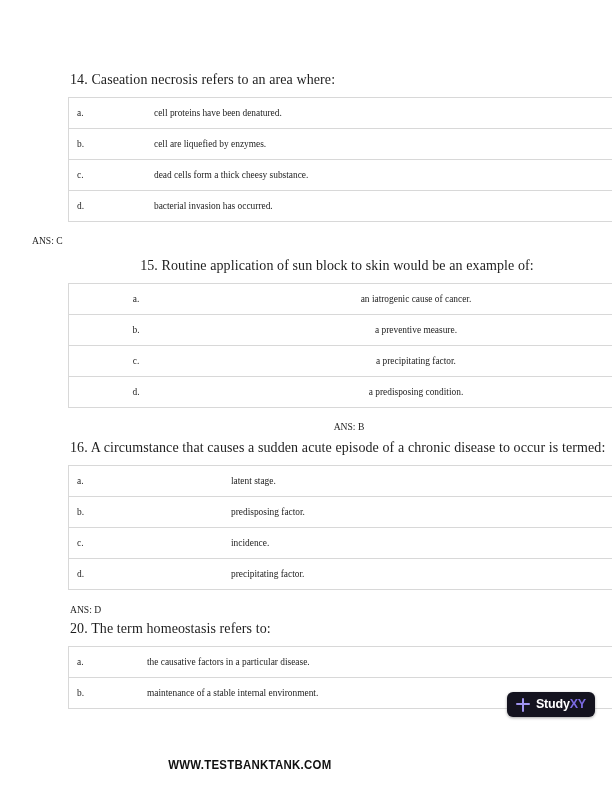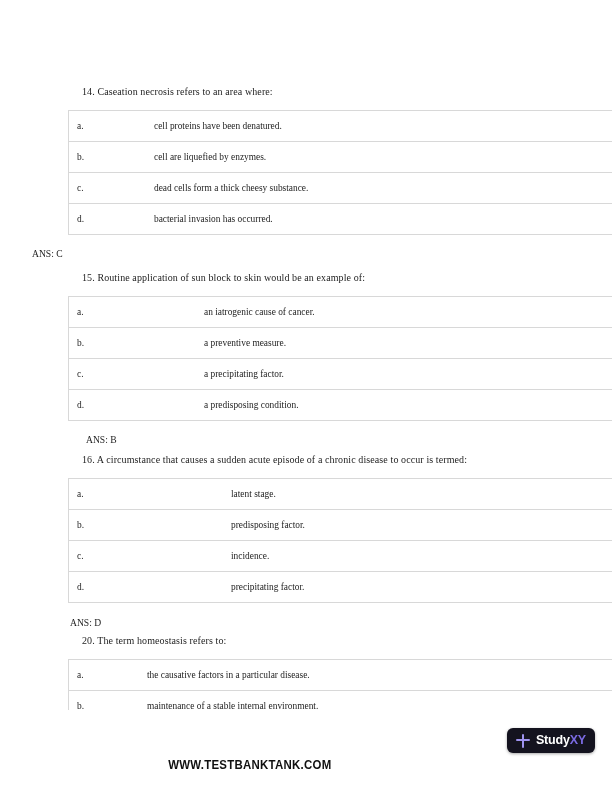--- a/index.html
+++ b/index.html
@@ -33,23 +33,23 @@
   }
 
   
   .qblock {
     position: absolute;
     left: 0;
     width: 612px;
   }
 
   .question-text {
-    margin: 12px;
+    margin: 0;
     padding: 0 8px 0 70px;
-    font-size: 10px;
+    font-size: 14px;
     line-height: 13px;
     color: #1d1d1d;
     letter-spacing: 0.1px;
     white-space: nowrap;
   }
 
   
   .options-table {
     width: 560px;
     margin-left: 68px;
@@ -111,21 +111,20 @@
     top: 692px;
     width: 88px;
     height: 25px;
     background: #14131f;
     border-radius: 6px;
     display: flex;
     align-items: center;
     justify-content: center;
     gap: 5px;
     box-shadow: 0 1px 3px rgba(0,0,0,0.35);
-    margin-top: 36px;
   }
   .studyxy-plus {
     display: block;
     width: 15px;
     height: 15px;
     position: relative;
     flex: 0 0 auto;
   }
   .studyxy-plus::before,
   .studyxy-plus::after {
@@ -202,21 +201,21 @@
           </tr>
           <tr>
             <td class="opt-letter">d.</td>
             <td class="opt-text">bacterial invasion has occurred.</td>
           </tr>
         </tbody>
       </table>
       <p class="ans-line" style="margin-top:12px;padding-left:32px;">ANS: C</p>
     </div>
 
-    <div class="qblock" style="top:259px;">
+    <div class="qblock" style="top:259px;text-align:center;">
       <p class="question-text">15. Routine application of sun block to skin would be an example of:</p>
       <table class="options-table ind-195" style="margin-top:11px;">
         <tbody>
           <tr>
             <td class="opt-letter">a.</td>
             <td class="opt-text">an iatrogenic cause of cancer.</td>
           </tr>
           <tr>
             <td class="opt-letter">b.</td>
             <td class="opt-text">a preventive measure.</td>

